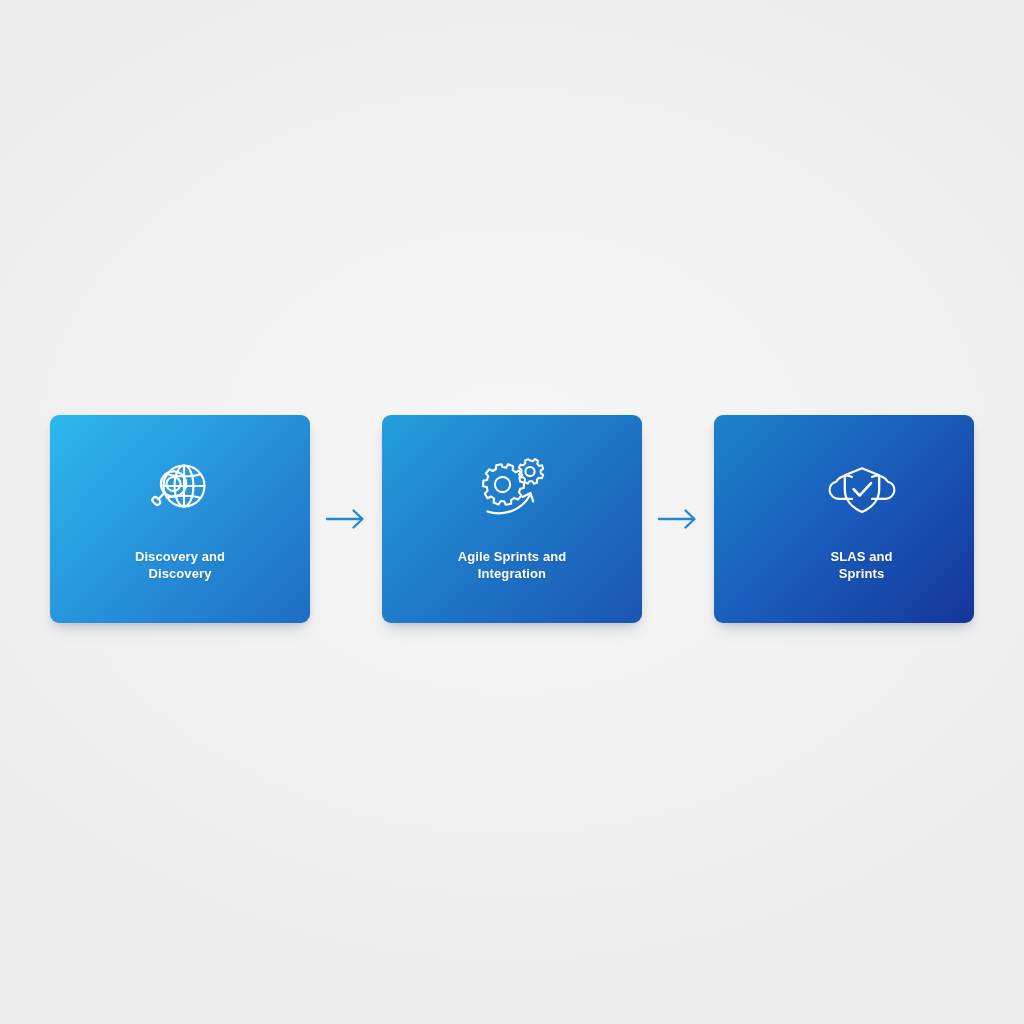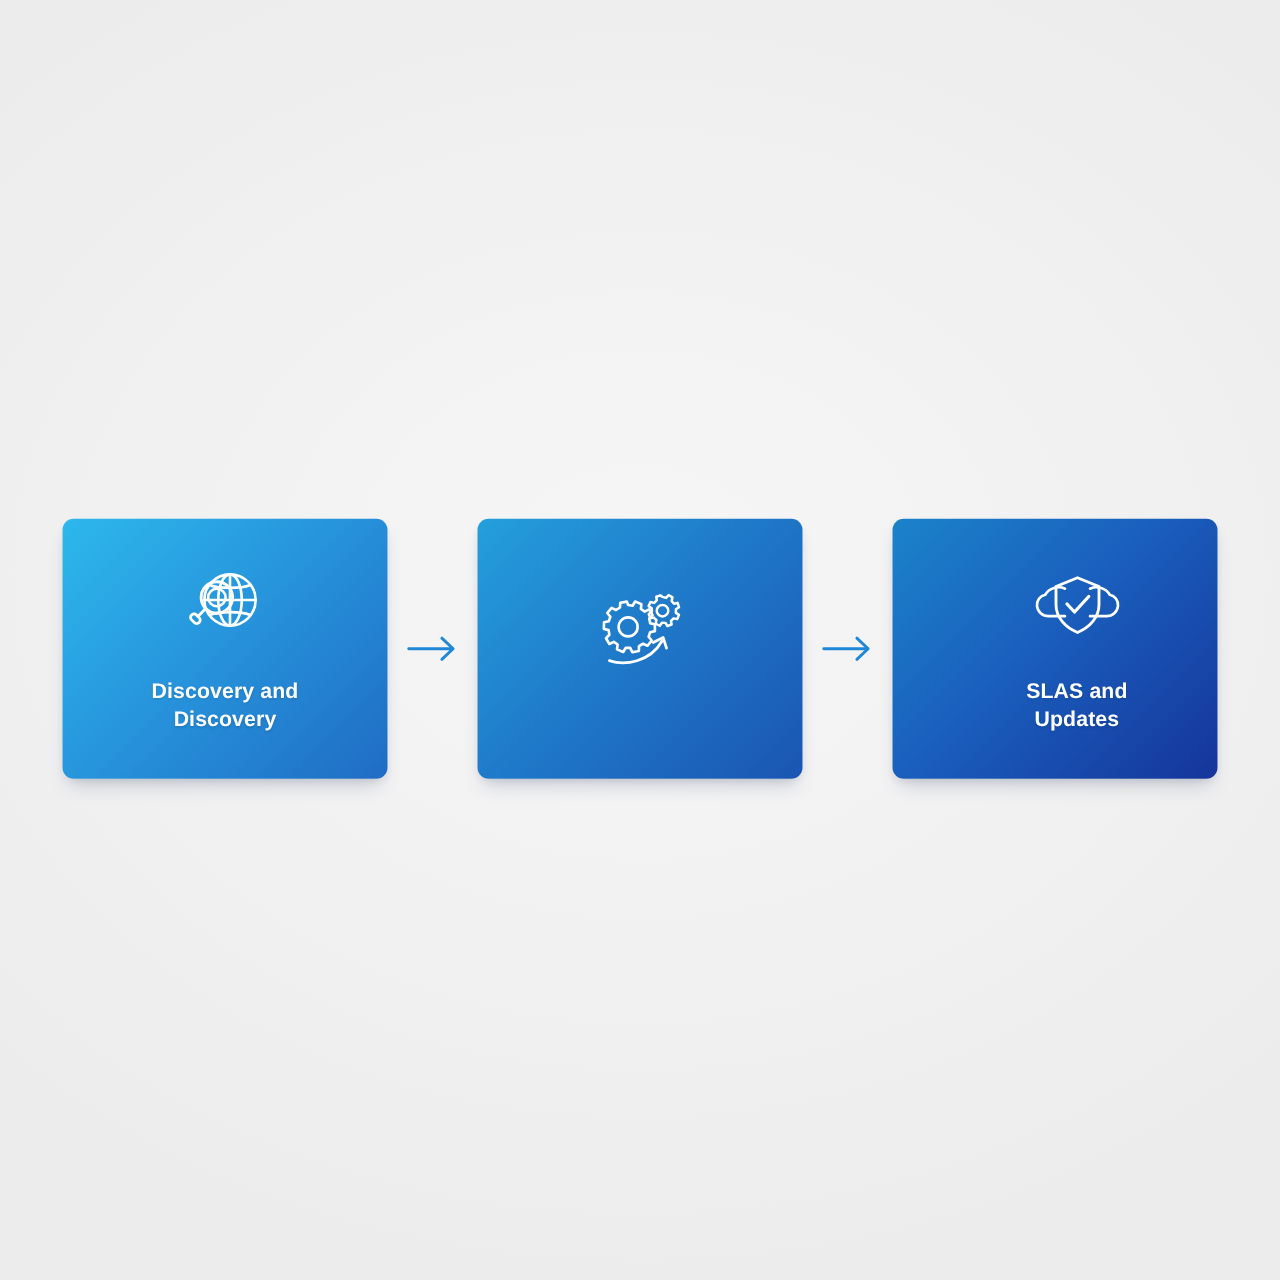--- a/index.html
+++ b/index.html
@@ -73,21 +73,21 @@
     margin-bottom: 26px;
   }
   .icon-wrap svg {
     width: 100%;
     height: 100%;
     display: block;
   }
 
   .card-label {
     color: #ffffff;
-    font-size: 17px;
+    font-size: 13px;
     font-weight: bold;
     line-height: 1.33;
     text-align: center;
     letter-spacing: 0.1px;
     max-width: 220px;
     text-shadow: 0 1px 2px rgba(10, 40, 80, 0.18);
   }
 
   .connector {
     width: 72px;
@@ -166,20 +166,24 @@
                    L-2.2,12.1 L-5.4,10.5 L-4.9,7.6 L-6.9,5.6 L-9.8,6.1 L-11.0,2.7
                    L-8.5,1.0 L-8.6,-1.9 L-11.1,-3.6 L-9.6,-6.9 L-6.7,-6.2
                    L-4.6,-8.2 L-5.0,-11.1 L-1.7,-12.2 Z" stroke-width="2.0"></path>
           <circle cx="0" cy="0" r="4.6" stroke-width="2.0"></circle>
         </g>
 
         <path d="M12.5 55.5 C25 60.0, 45 56.5, 54.5 40.0" stroke-width="2.2"></path>
         <polyline points="47.5,41.0 55.5,37.0 58.2,45.5" stroke-width="2.2"></polyline>
       </svg>
     </div>
+    <div class="card-label">
+      <span>Agile Sprints and</span><br>
+      <span>Integration</span>
+    </div>
   </div>
 
   <div class="connector">
     <svg viewBox="0 0 44 26" fill="none" stroke="#2186d6" stroke-width="2.3" stroke-linecap="round" stroke-linejoin="round">
       <line x1="3" y1="13" x2="38" y2="13"></line>
       <polyline points="29.5,4.5 38.5,13 29.5,21.5"></polyline>
     </svg>
   </div>
 
   <div class="card card-3">
@@ -199,17 +203,17 @@
         <path d="M37 12.2 L54.2 19.2 L54.2 33.6
                  C54.2 44.0, 46.8 51.8, 37 56.0
                  C27.2 51.8, 19.8 44.0, 19.8 33.6
                  L19.8 19.2 Z" stroke-width="2.3"></path>
 
         <polyline points="28.6,33.2 34.6,39.6 46.0,27.2" stroke-width="2.6"></polyline>
       </svg>
     </div>
     <div class="card-label">
       <span>SLAS and</span><br>
-      <span>Updates</span>
+      <span>Sprints</span>
     </div>
   </div>
 
 </div>
 
 </body></html>

